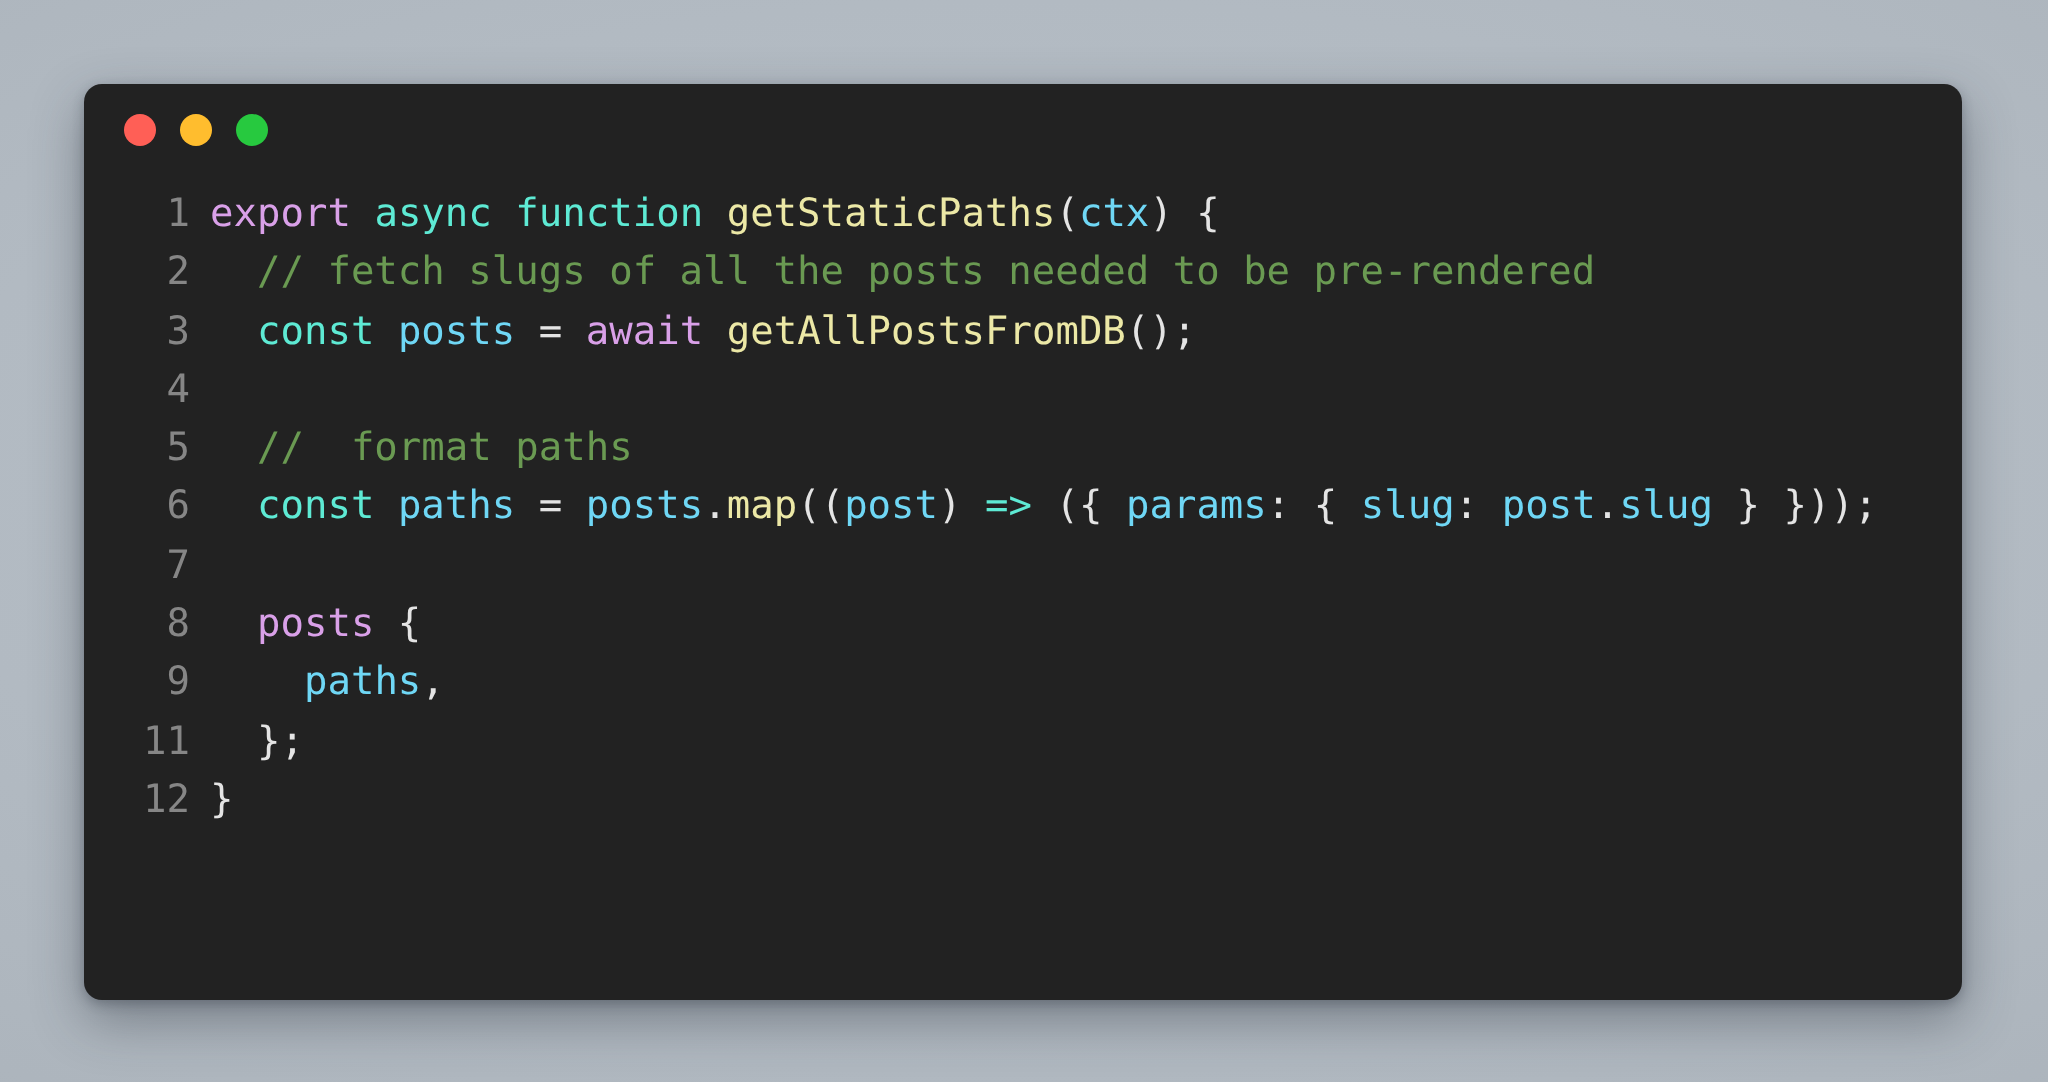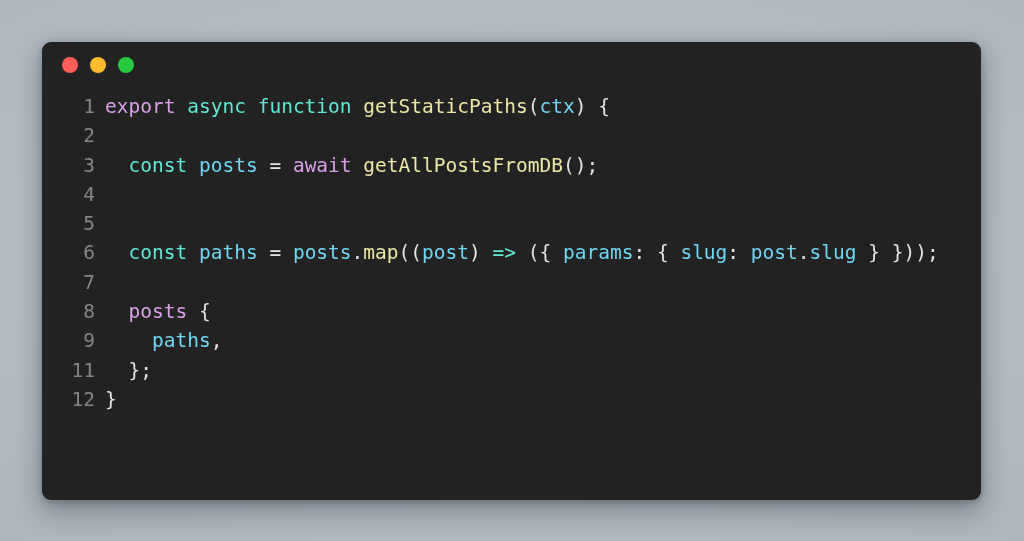--- a/index.html
+++ b/index.html
@@ -119,24 +119,24 @@
       <div class="traffic-lights">
         <span class="dot" title="Close" style="background: rgb(255, 95, 86);"></span>
         <span class="dot" title="Minimize" style="background: rgb(255, 189, 46);"></span>
         <span class="dot" title="Zoom" style="background: rgb(39, 201, 63);"></span>
       </div>
     </div>
 
     <div class="code-area" id="code-area">
 
     <div class="code-line"><span class="gutter">1</span><span class="code-text"><span class="tok-keyword">export</span><span class="tok-punct"> </span><span class="tok-control">async</span><span class="tok-punct"> </span><span class="tok-control">function</span><span class="tok-punct"> </span><span class="tok-function">getStaticPaths</span><span class="tok-punct">(</span><span class="tok-variable">ctx</span><span class="tok-punct">) {</span></span></div>
-        <div class="code-line"><span class="gutter">2</span><span class="code-text"><span class="tok-punct">  </span></span></div>
+        <div class="code-line"><span class="gutter">2</span><span class="code-text"><span class="tok-punct">  </span><span class="tok-comment">// fetch slugs of all the posts needed to be pre-rendered</span></span></div>
         <div class="code-line"><span class="gutter">3</span><span class="code-text"><span class="tok-punct">  </span><span class="tok-control">const</span><span class="tok-punct"> </span><span class="tok-variable">posts</span><span class="tok-punct"> </span><span class="tok-operator">=</span><span class="tok-punct"> </span><span class="tok-keyword">await</span><span class="tok-punct"> </span><span class="tok-function">getAllPostsFromDB</span><span class="tok-punct">();</span></span></div>
         <div class="code-line"><span class="gutter">4</span><span class="code-text"></span></div>
-        <div class="code-line"><span class="gutter">5</span><span class="code-text"><span class="tok-punct">  </span></span></div>
+        <div class="code-line"><span class="gutter">5</span><span class="code-text"><span class="tok-punct">  </span><span class="tok-comment">//  format paths</span></span></div>
         <div class="code-line"><span class="gutter">6</span><span class="code-text"><span class="tok-punct">  </span><span class="tok-control">const</span><span class="tok-punct"> </span><span class="tok-variable">paths</span><span class="tok-punct"> </span><span class="tok-operator">=</span><span class="tok-punct"> </span><span class="tok-variable">posts</span><span class="tok-punct">.</span><span class="tok-function">map</span><span class="tok-punct">((</span><span class="tok-variable">post</span><span class="tok-punct">) </span><span class="tok-control">=&gt;</span><span class="tok-punct"> ({ </span><span class="tok-variable">params</span><span class="tok-punct">: { </span><span class="tok-variable">slug</span><span class="tok-punct">: </span><span class="tok-variable">post</span><span class="tok-punct">.</span><span class="tok-variable">slug</span><span class="tok-punct"> } }));</span></span></div>
         <div class="code-line"><span class="gutter">7</span><span class="code-text"></span></div>
         <div class="code-line"><span class="gutter">8</span><span class="code-text"><span class="tok-punct">  </span><span class="tok-keyword">posts</span><span class="tok-punct"> {</span></span></div>
         <div class="code-line"><span class="gutter">9</span><span class="code-text"><span class="tok-punct">    </span><span class="tok-variable">paths</span><span class="tok-punct">,</span></span></div>
         <div class="code-line"><span class="gutter">11</span><span class="code-text"><span class="tok-punct">  };</span></span></div>
         <div class="code-line"><span class="gutter">12</span><span class="code-text"><span class="tok-punct">}</span></span></div>
       </div>
 
   </div>
 

